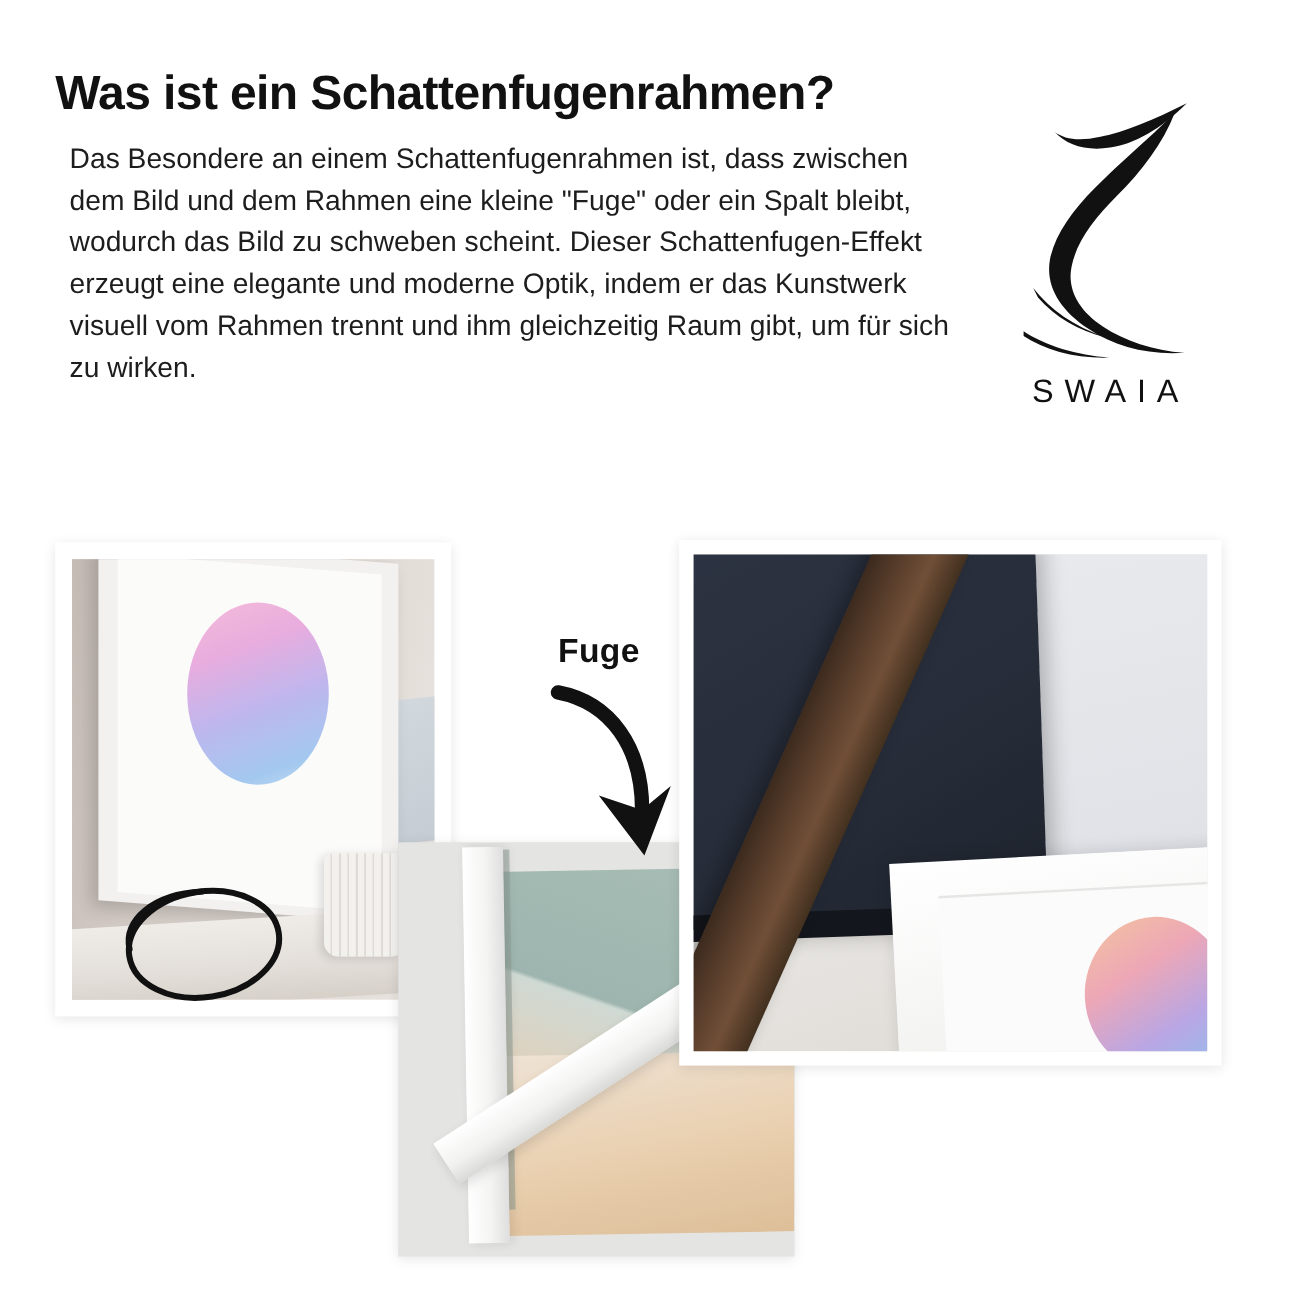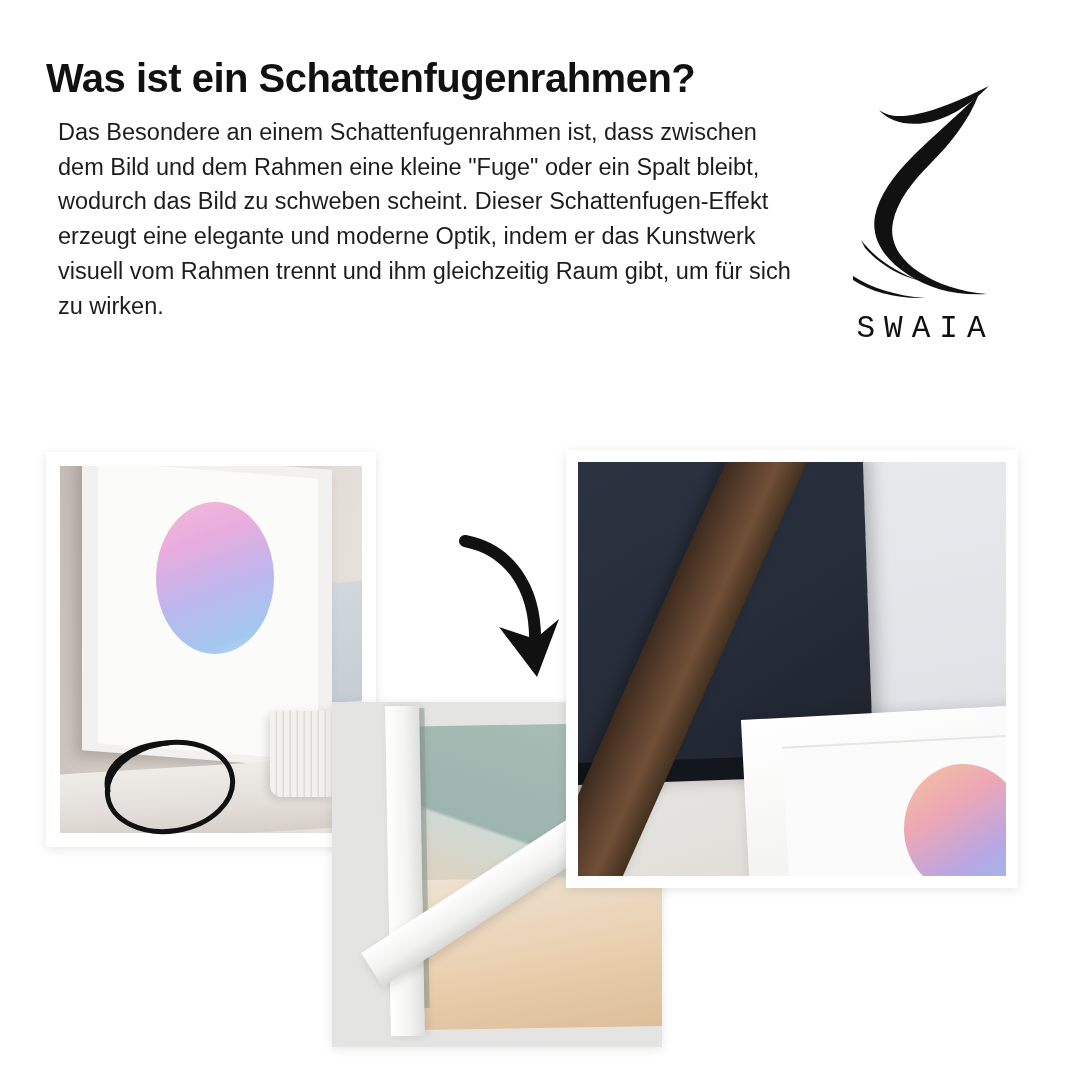--- a/index.html
+++ b/index.html
@@ -50,22 +50,22 @@
     right: 64px;
     top: 80px;
     width: 190px;
     text-align: center;
   }
   .logo svg {
     display: block;
     margin: 0 auto;
   }
   .logo-word {
-    font-family: Liberation Mono, monospace;
-    font-size: 31px;
+    font-family: Liberation Sans, sans-serif;
+    font-size: 27px;
     letter-spacing: 9px;
     color: #111111;
     margin-top: 6px;
     padding-left: 9px;
   }
 
   
   .collage {
     position: absolute;
     left: 0;
@@ -402,20 +402,21 @@
         <div class="p3-dark"></div>
         <div class="p3-dark-edge"></div>
         <div class="p3-wood"></div>
         <div class="p3-whiteframe"></div>
         <div class="p3-whitepanel"></div>
         <div class="p3-gradient"></div>
       </div>
     </div>
 
     <div class="annotation">
+      <div class="annotation-label">Fuge</div>
       <svg width="130" height="190" viewBox="0 0 130 190">
         <path d="M10 14 C52 22 82 58 80 118" fill="none" stroke="#111111" stroke-width="12" stroke-linecap="round"></path>
         <path d="M44 100 L82 150 L104 92 L80 112 Z" fill="#111111"></path>
       </svg>
     </div>
 
   </div>
 </div>
 
 </body></html>

